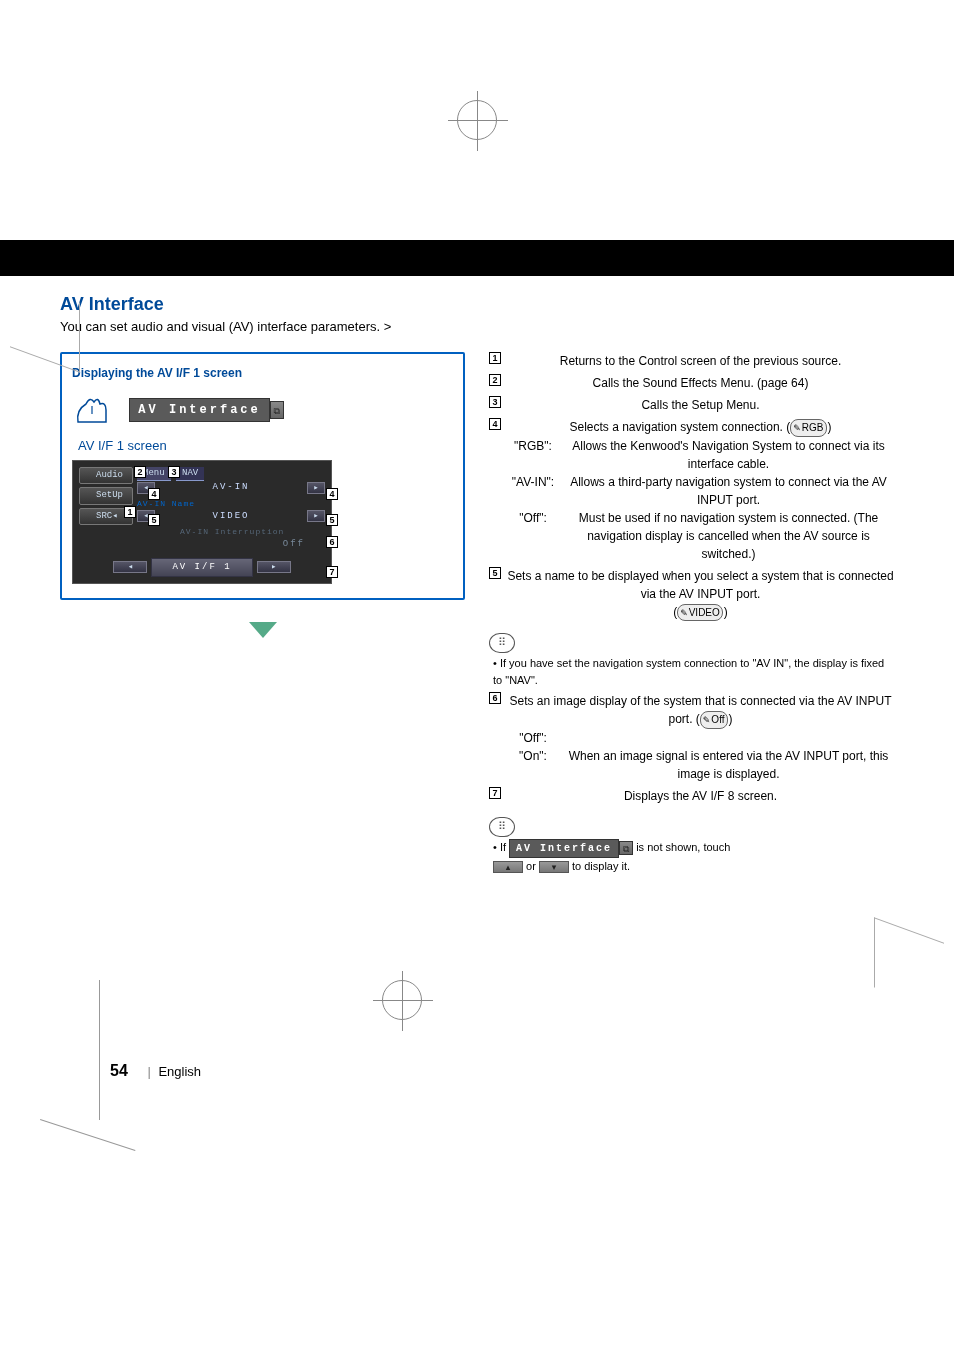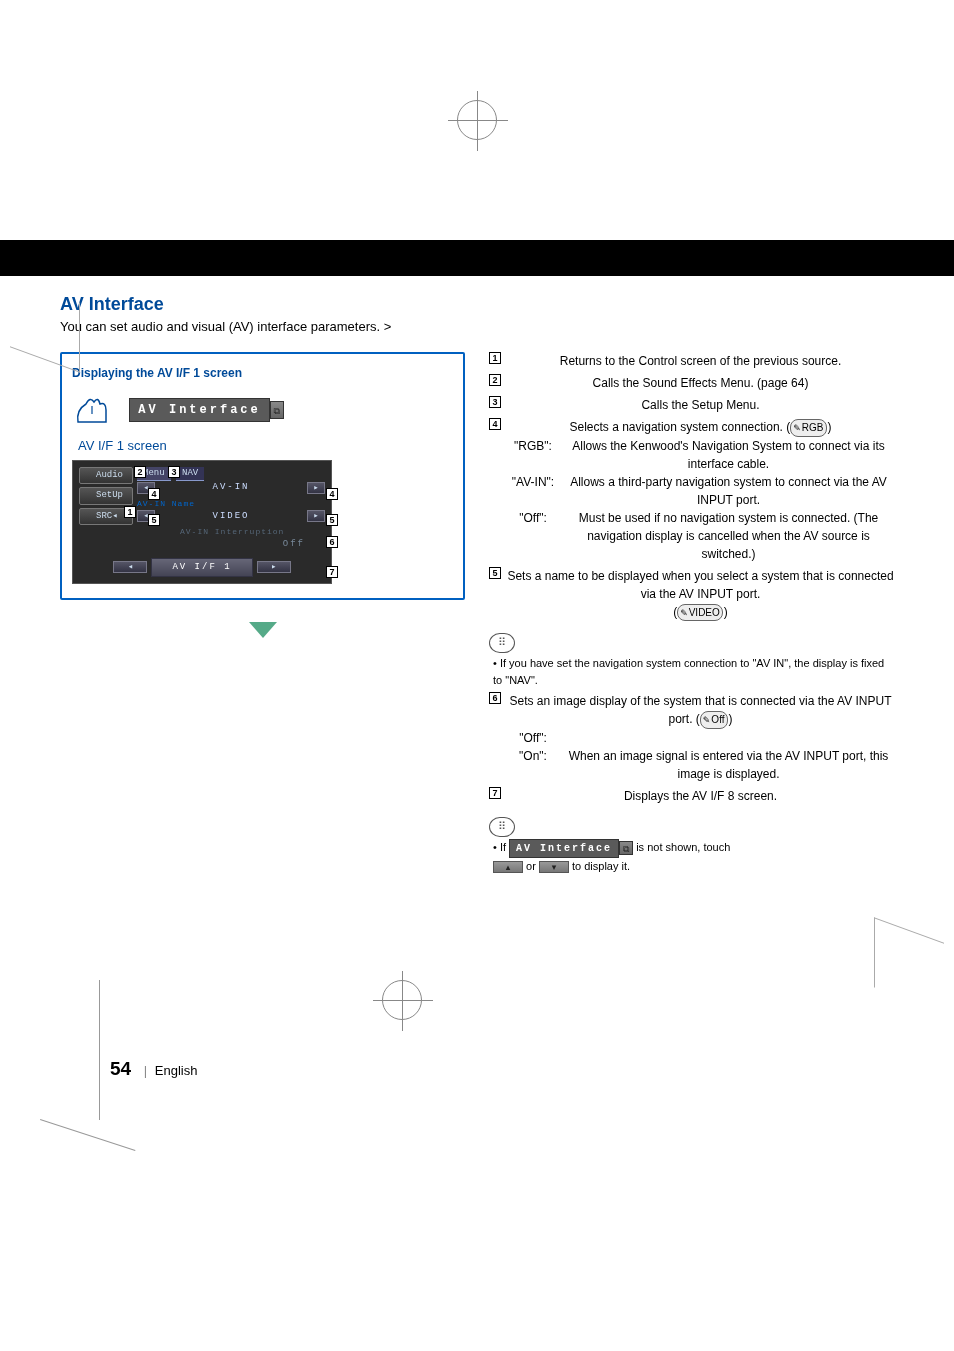--- a/index.html
+++ b/index.html
@@ -259,21 +259,21 @@
     color: #222;
     vertical-align: middle;
   }
 
   .page-footer {
     position: absolute;
     bottom: 120px;
     left: 110px;
     font-size: 13px;
   }
-  .page-footer .pn { font-weight: bold; font-size: 19px; margin-right: 5px; }
+  .page-footer .pn { font-weight: bold; font-size: 16px; margin-right: 12px; }
   .page-footer .bar { color: #888; margin: 0 4px; }
 
   .lcorner {
     position: absolute;
     left: 40px;
     bottom: 80px;
     width: 60px;
     height: 140px;
     border-right: 1px solid #999;
   }

